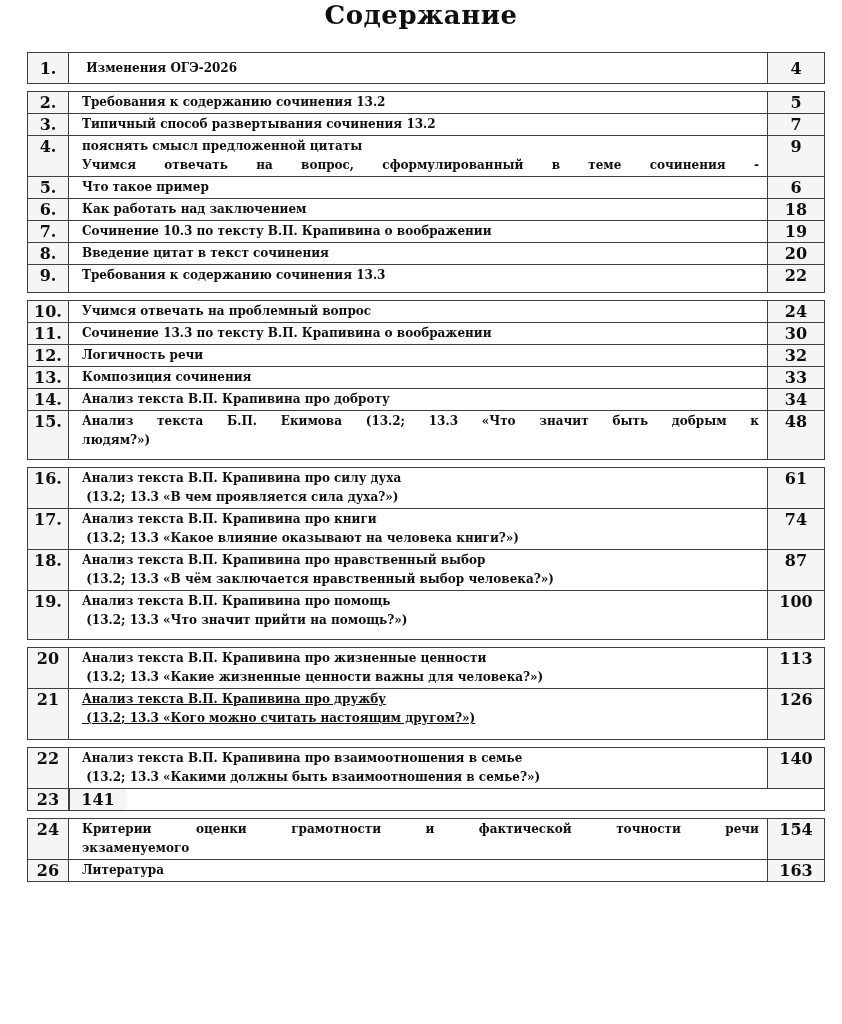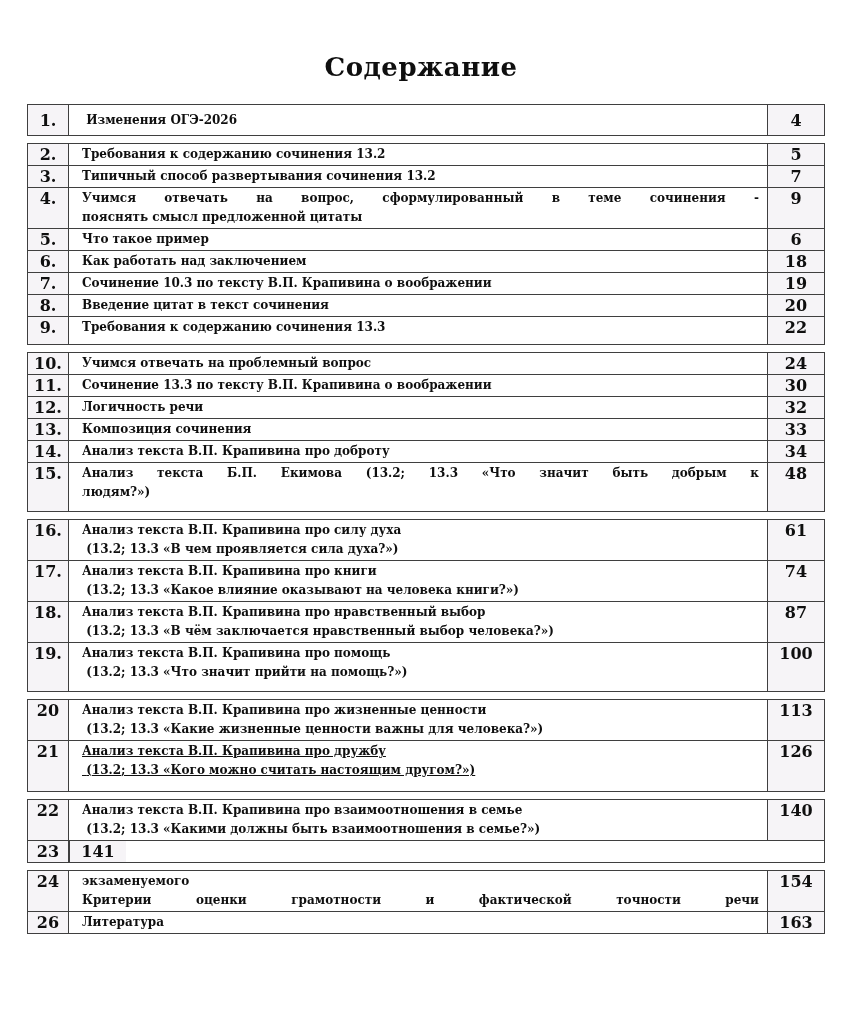--- a/index.html
+++ b/index.html
@@ -10,21 +10,20 @@
   body {
     width: 842px;
     height: 1024px;
     overflow: hidden;
     font-family: "DejaVu Serif", "Liberation Serif", serif;
     font-weight: 700;
     color: #0f0f0f;
     position: relative;
   }
   .doc-title {
-    margin-top: 52px;
     text-align: center;
     font-size: 26px;
     letter-spacing: 0.5px;
   }
   .toc {
     margin: 23px 17px 0 27px; 
   }
   .toc-row {
     display: flex;
     align-items: stretch;
@@ -99,22 +98,22 @@
     <div class="toc-row">
     <div class="cell-num">3.</div>
     <div class="cell-title">
         <div class="line">Типичный способ развертывания сочинения 13.2</div>
       </div>
     <div class="cell-page">7</div>
   </div>
     <div class="toc-row">
     <div class="cell-num">4.</div>
     <div class="cell-title">
+        <div class="line">пояснять смысл предложенной цитаты</div>
         <div class="line stretch">Учимся отвечать на вопрос, сформулированный в теме сочинения -</div>
-        <div class="line">пояснять смысл предложенной цитаты</div>
       </div>
     <div class="cell-page">9</div>
   </div>
     <div class="toc-row">
     <div class="cell-num">5.</div>
     <div class="cell-title">
         <div class="line">Что такое пример</div>
       </div>
     <div class="cell-page">6</div>
   </div>
@@ -245,22 +244,22 @@
       </div>
     <div class="cell-page">140</div>
   </div>
     <div class="toc-row pb14 gap-after">
     <div class="cell-num">23</div>
     <div class="cell-page">141</div>
   </div>
     <div class="toc-row">
     <div class="cell-num">24</div>
     <div class="cell-title">
+        <div class="line stretch">Критерии оценки грамотности и фактической точности речи</div>
         <div class="line">экзаменуемого</div>
-        <div class="line stretch">Критерии оценки грамотности и фактической точности речи</div>
       </div>
     <div class="cell-page">154</div>
   </div>
     <div class="toc-row">
     <div class="cell-num">26</div>
     <div class="cell-title">
         <div class="line">Литература</div>
       </div>
     <div class="cell-page">163</div>
   </div>

